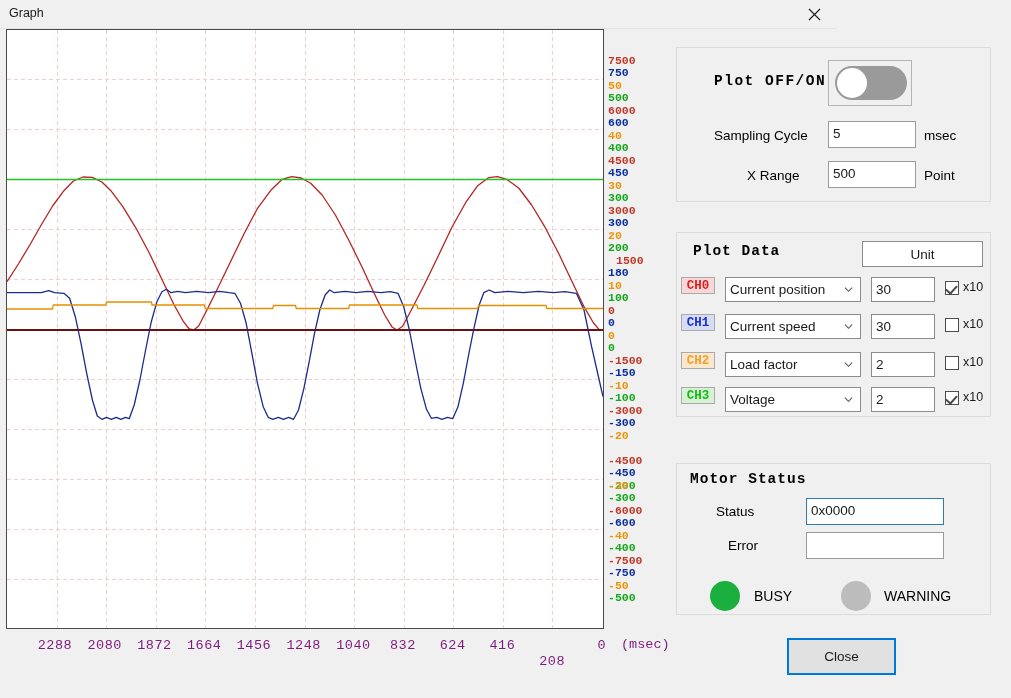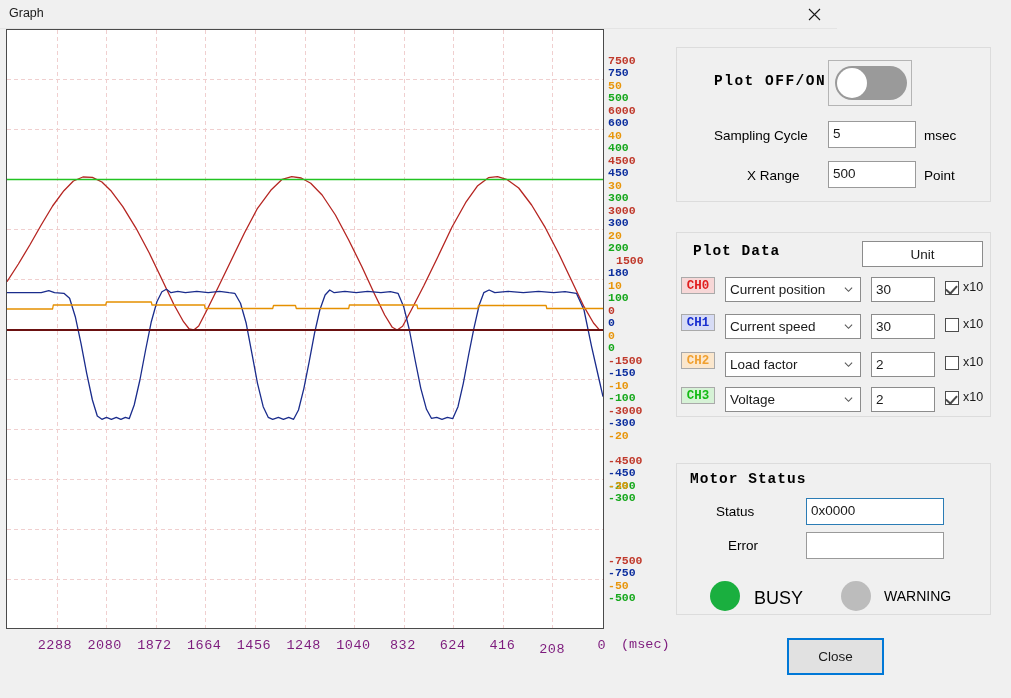--- a/index.html
+++ b/index.html
@@ -256,28 +256,28 @@
   #error-label { left: 728px; top: 538px; }
   #error-input { left: 806px; top: 532px; width: 138px; height: 27px; }
 
   .led {
     position: absolute;
     width: 30px; height: 30px;
     border-radius: 50%;
   }
   #led-busy { left: 710px; top: 581px; background: #1aaf3f; }
   #led-warn { left: 841px; top: 581px; background: #bcbcbc; }
-  #label-busy { left: 754px; top: 588px; font-size: 18px; }
+  #label-busy { left: 754px; top: 588px; font-size: 14px; }
   #label-warn { left: 884px; top: 588px; font-size: 14px; }
 
   
   #close-button {
     position: absolute;
     left: 787px; top: 638px;
-    width: 97px; height: 37px;
+    width: 109px; height: 37px;
     background: #e1e1e1;
     border: 2px solid #0078d7;
     box-sizing: border-box;
     display: flex; align-items: center; justify-content: center;
     font-size: 13.5px;
     font-family: "Liberation Sans", sans-serif;
     color: #1a1a1a;
   }
 </style>
 </head>
@@ -342,21 +342,21 @@
     <div class="xtick" style="top: 4px; left: 37.75px;">2288</div>
     <div class="xtick" style="top: 4px; left: 87.5px;">2080</div>
     <div class="xtick" style="top: 4px; left: 137.25px;">1872</div>
     <div class="xtick" style="top: 4px; left: 187px;">1664</div>
     <div class="xtick" style="top: 4px; left: 236.75px;">1456</div>
     <div class="xtick" style="top: 4px; left: 286.5px;">1248</div>
     <div class="xtick" style="top: 4px; left: 336.25px;">1040</div>
     <div class="xtick" style="top: 4px; left: 390px;">832</div>
     <div class="xtick" style="top: 4px; left: 439.75px;">624</div>
     <div class="xtick" style="top: 4px; left: 489.5px;">416</div>
-    <div class="xtick" style="top: 8px; left: 539.25px;">208</div>
+    <div class="xtick" style="top: 20px; left: 539.25px;">208</div>
     <div class="xtick" style="top: 4px; left: 597.5px;">0</div>
   </div>
 <div id="xaxis-unit">(msec)</div>
 
 <div id="yaxis-labels">
     <div class="ygroup" style="top: 26px;">
       <div class="ylab" style="color: rgb(192, 57, 43);">7500</div>
       <div class="ylab" style="color: rgb(13, 47, 158);">750</div>
       <div class="ylab" style="color: rgb(232, 150, 12);">50</div>
       <div class="ylab" style="color: rgb(22, 168, 28);">500</div>
@@ -401,20 +401,26 @@
       <div class="ylab" style="color: rgb(192, 57, 43);">-3000</div>
       <div class="ylab" style="color: rgb(13, 47, 158);">-300</div>
       <div class="ylab" style="color: rgb(232, 150, 12);">-20</div>
       <div class="ylab" style="color: rgb(22, 168, 28); margin-top: 38px;">-200</div>
     </div>
     <div class="ygroup" style="top: 426px;">
       <div class="ylab" style="color: rgb(192, 57, 43);">-4500</div>
       <div class="ylab" style="color: rgb(13, 47, 158);">-450</div>
       <div class="ylab" style="color: rgb(232, 150, 12);">-30</div>
       <div class="ylab" style="color: rgb(22, 168, 28);">-300</div>
+    </div>
+    <div class="ygroup" style="top: 476px;">
+      <div class="ylab" style="color: rgb(192, 57, 43);">-6000</div>
+      <div class="ylab" style="color: rgb(13, 47, 158);">-600</div>
+      <div class="ylab" style="color: rgb(232, 150, 12);">-40</div>
+      <div class="ylab" style="color: rgb(22, 168, 28);">-400</div>
     </div>
     <div class="ygroup" style="top: 526px;">
       <div class="ylab" style="color: rgb(192, 57, 43);">-7500</div>
       <div class="ylab" style="color: rgb(13, 47, 158);">-750</div>
       <div class="ylab" style="color: rgb(232, 150, 12);">-50</div>
       <div class="ylab" style="color: rgb(22, 168, 28);">-500</div>
     </div>
   </div>
 
 <div class="groupbox" id="box-plot"></div>

